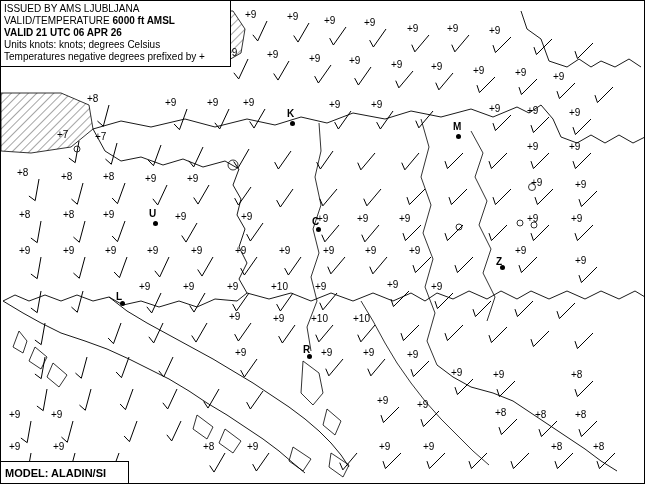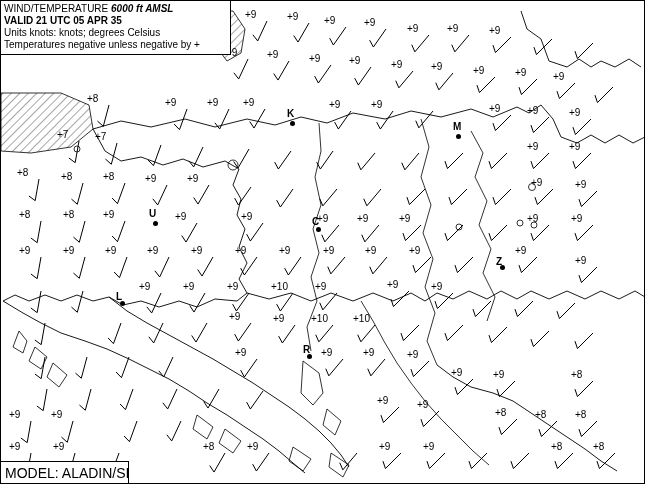--- a/index.html
+++ b/index.html
@@ -66,41 +66,41 @@
     font-size: 10px;
     line-height: 12px;
     color: #000000;
     white-space: nowrap;
   }
   #header-box .bold {
     font-weight: bold;
   }
   .hdr-seg-bold {
     font-weight: bold;
-    font-style: italic;
   }
   #model-box {
     position: absolute;
     left: 0;
     bottom: 0;
     width: 128px;
     height: 22px;
     background: #ffffff;
     border-top: 1px solid #000000;
     border-right: 1px solid #000000;
     box-sizing: border-box;
     z-index: 20;
     display: flex;
     align-items: center;
     padding-left: 4px;
   }
   #model-box span {
-    font-size: 14px;
+    font-size: 11px;
     color: #000000;
     white-space: nowrap;
+    font-weight: bold;
   }
 </style>
 </head>
 <body>
 
 <div id="map-root">
 
   <svg id="map-canvas-layer" viewBox="0 0 645 484" xmlns="http://www.w3.org/2000/svg">
     <defs>
       <pattern id="hatch" width="6" height="6" patternUnits="userSpaceOnUse" patternTransform="rotate(45)">
@@ -835,23 +835,24 @@
       <div style="position: absolute; left: 315px; top: 226px; width: 5px; height: 5px; border-radius: 50%; background: rgb(0, 0, 0);"></div>
       <div class="city-label" style="left: 495px; top: 256px;">Z</div>
       <div style="position: absolute; left: 499px; top: 264px; width: 5px; height: 5px; border-radius: 50%; background: rgb(0, 0, 0);"></div>
       <div class="city-label" style="left: 115px; top: 291px;">L</div>
       <div style="position: absolute; left: 119px; top: 300px; width: 5px; height: 5px; border-radius: 50%; background: rgb(0, 0, 0);"></div>
       <div class="city-label" style="left: 302px; top: 344px;">R</div>
       <div style="position: absolute; left: 306px; top: 353px; width: 5px; height: 5px; border-radius: 50%; background: rgb(0, 0, 0);"></div>
     </div>
 
   <div id="header-box">
-    <div><span>WIND/TEMPERATURE </span><span class="hdr-seg-bold">6000 ft AMSL</span></div>
-    <div class="bold">VALID 21 UTC 05 APR 35</div>
+    <div>ISSUED BY AMS LJUBLJANA</div>
+    <div><span>VALID/TEMPERATURE </span><span class="hdr-seg-bold">6000 ft AMSL</span></div>
+    <div class="bold">VALID 21 UTC 06 APR 26</div>
     <div>Units knots: knots; degrees Celsius</div>
-    <div>Temperatures negative unless negative by +</div>
+    <div>Temperatures negative degrees prefixed by +</div>
   </div>
 
   <div id="model-box">
     <span>MODEL: ALADIN/SI</span>
   </div>
 
 </div>
 
 </body></html>

